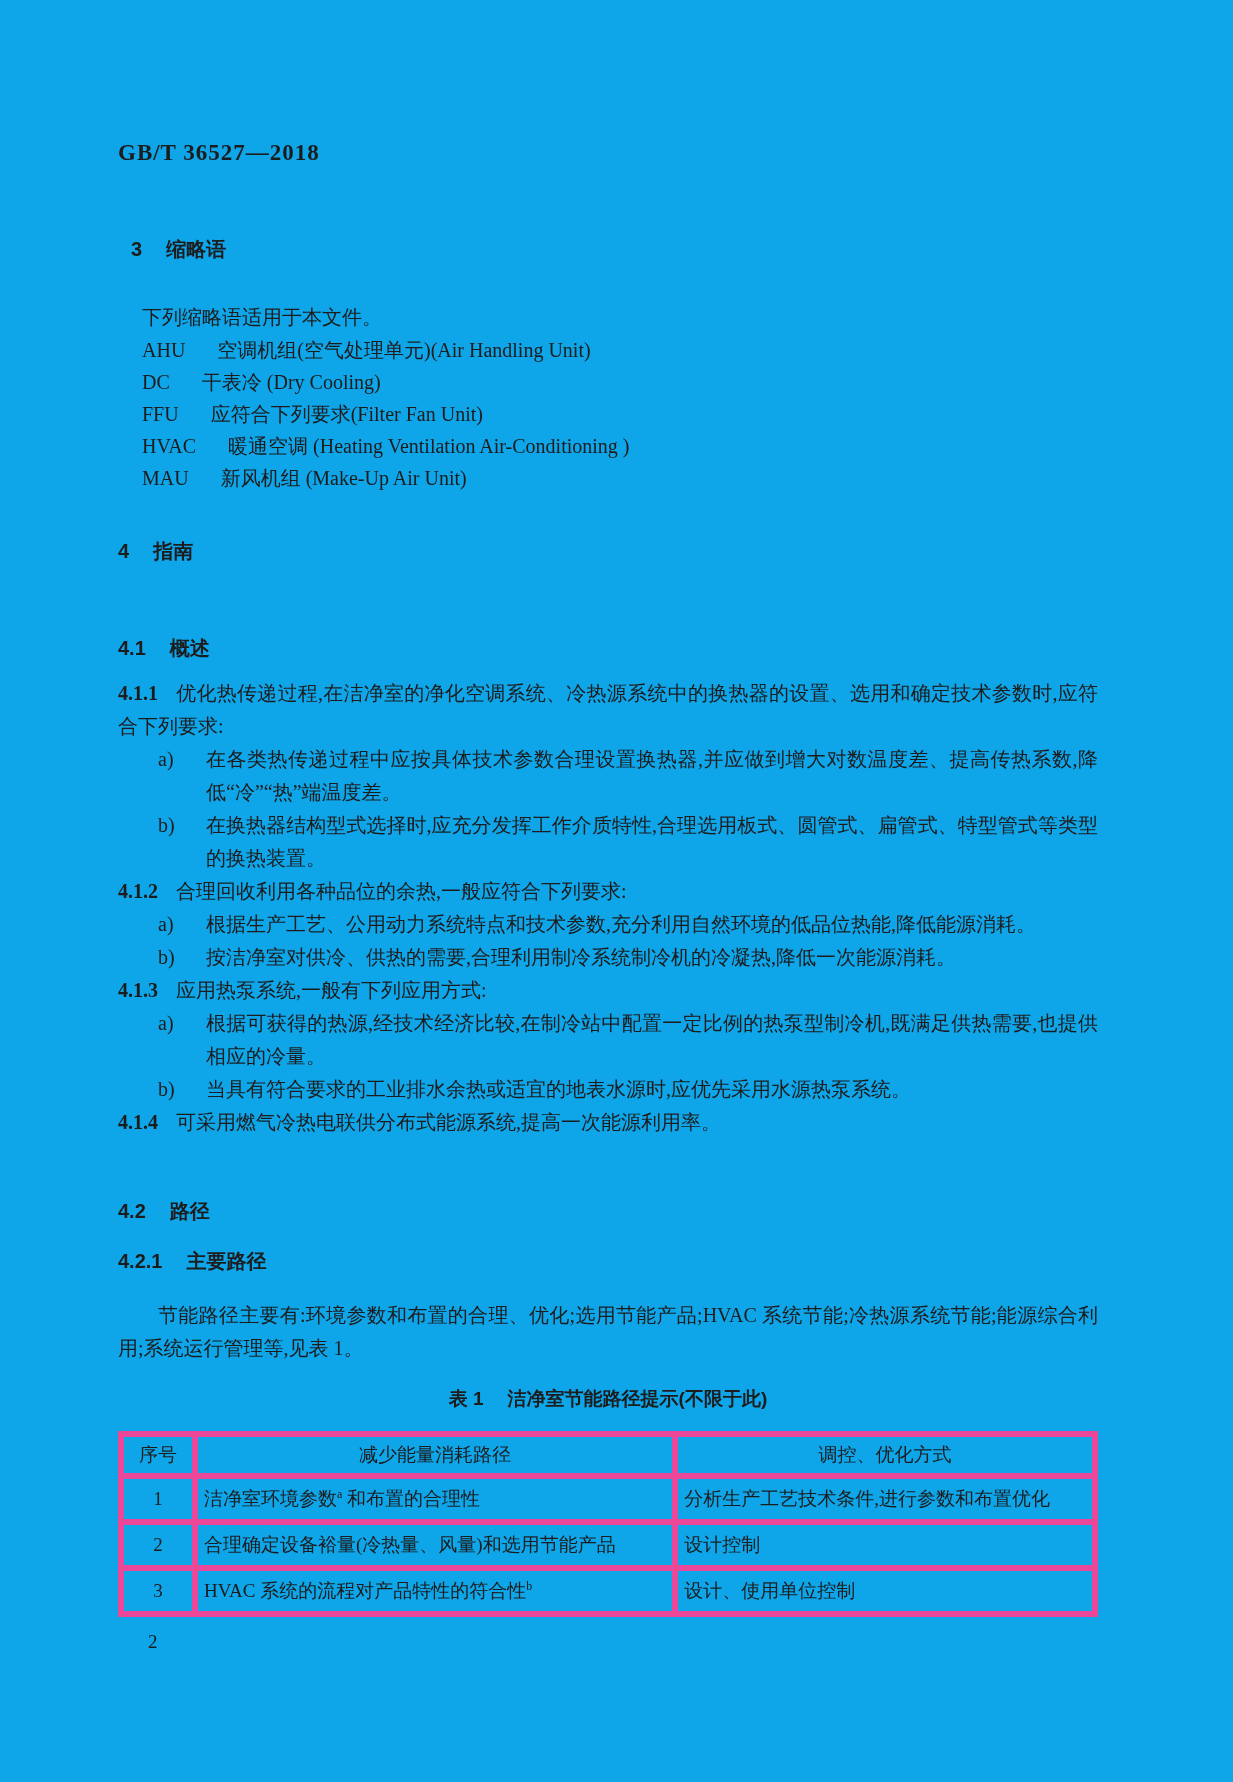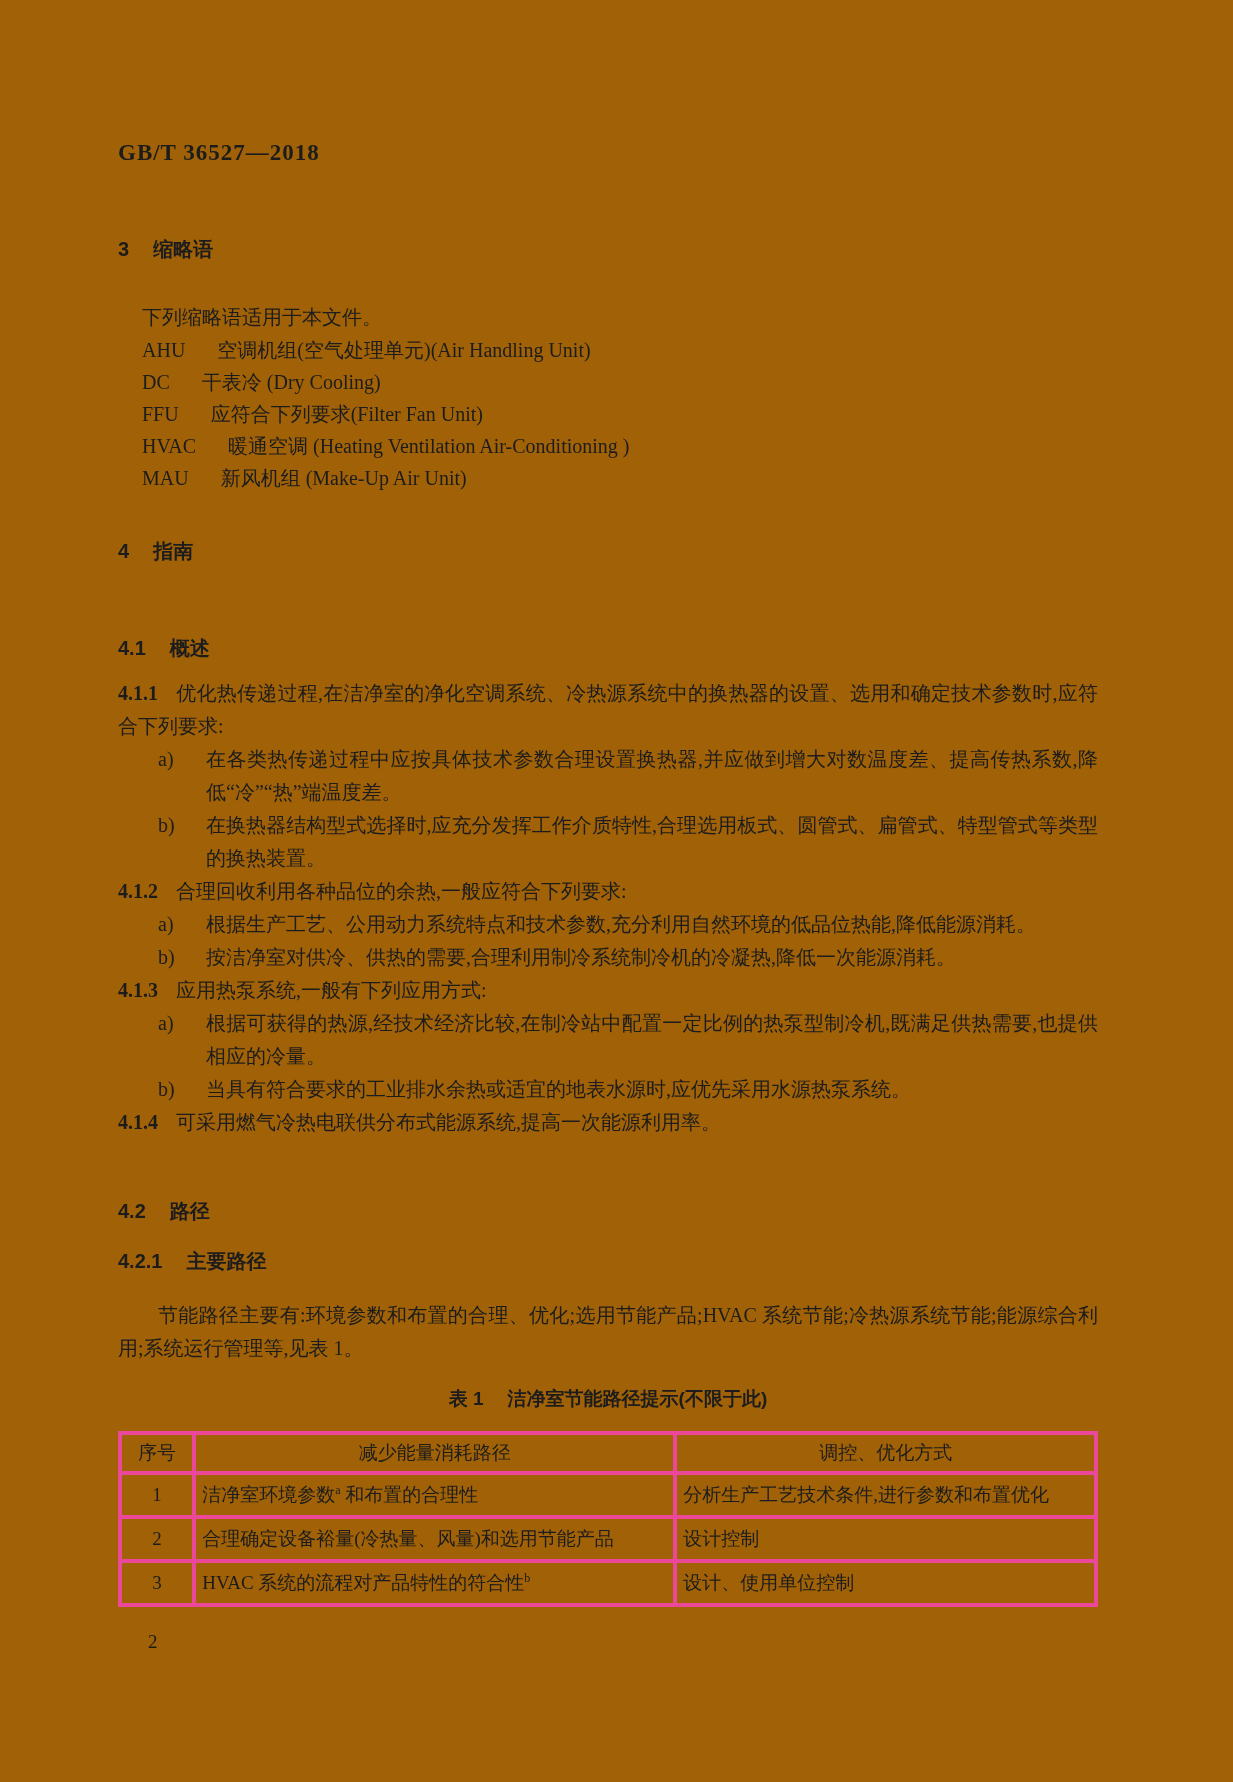--- a/index.html
+++ b/index.html
@@ -5,21 +5,21 @@
   html, body {
     margin: 0;
     padding: 0;
     background: #ffffff;
   }
   .page {
     position: relative;
     width: 1233px;
     height: 1782px;
     margin: 0 auto;
-    background: #a16207;
+    background: #0ea5e9;
     color: #1c1c1c;
     font-family: "Liberation Serif", "DejaVu Serif", serif;
     font-size: 20px;
     overflow: hidden;
     box-sizing: border-box;
     padding: 140px 135px 0 118px;
   }
   
   .doc-code {
     font-family: "Liberation Serif", "DejaVu Serif", serif;
@@ -30,21 +30,21 @@
   }
   
   .sec-h {
     font-family: "Liberation Sans", "DejaVu Sans", sans-serif;
     font-weight: bold;
     font-size: 20px;
     line-height: 28px;
     margin: 0;
   }
   .sec-h .h-num { margin-right: 24px; }
-  .h3-h  { margin-top: 69px; }
+  .h3-h  { margin-top: 69px; margin-left: 13px; }
   .h4-h  { margin-top: 43px; }
   .h41-h { margin-top: 69px; }
   .h42-h { margin-top: 58px; }
   .h421-h{ margin-top: 22px; }
 
   
   .intro {
     margin: 38px 0 0 0;
     padding-left: 24px;
     line-height: 33px;
@@ -100,21 +100,21 @@
     margin-top: 19px;
     width: 100%;
     border-collapse: collapse;
     border-top: 3px solid #161616;
     border-bottom: 3px solid #161616;
     border-left: 2px solid #1d1d1d;
     border-right: 2px solid #1d1d1d;
     font-size: 19px;
   }
   table.t1 th, table.t1 td {
-    border: 4px solid #ec4899;
+    border: 6px solid #ec4899;
     font-weight: normal;
     padding: 0 6px;
     vertical-align: middle;
   }
   table.t1 th { height: 36px; text-align: center; }
   table.t1 td { height: 40px; }
   td.c-no { text-align: center; width: 7.6%; }
   td.c-path { width: 49.3%; padding-left: 14px; }
   td.c-ctl  { width: 43.1%; padding-left: 14px; font-family: Liberation Serif, serif; }
   sup.fn {

